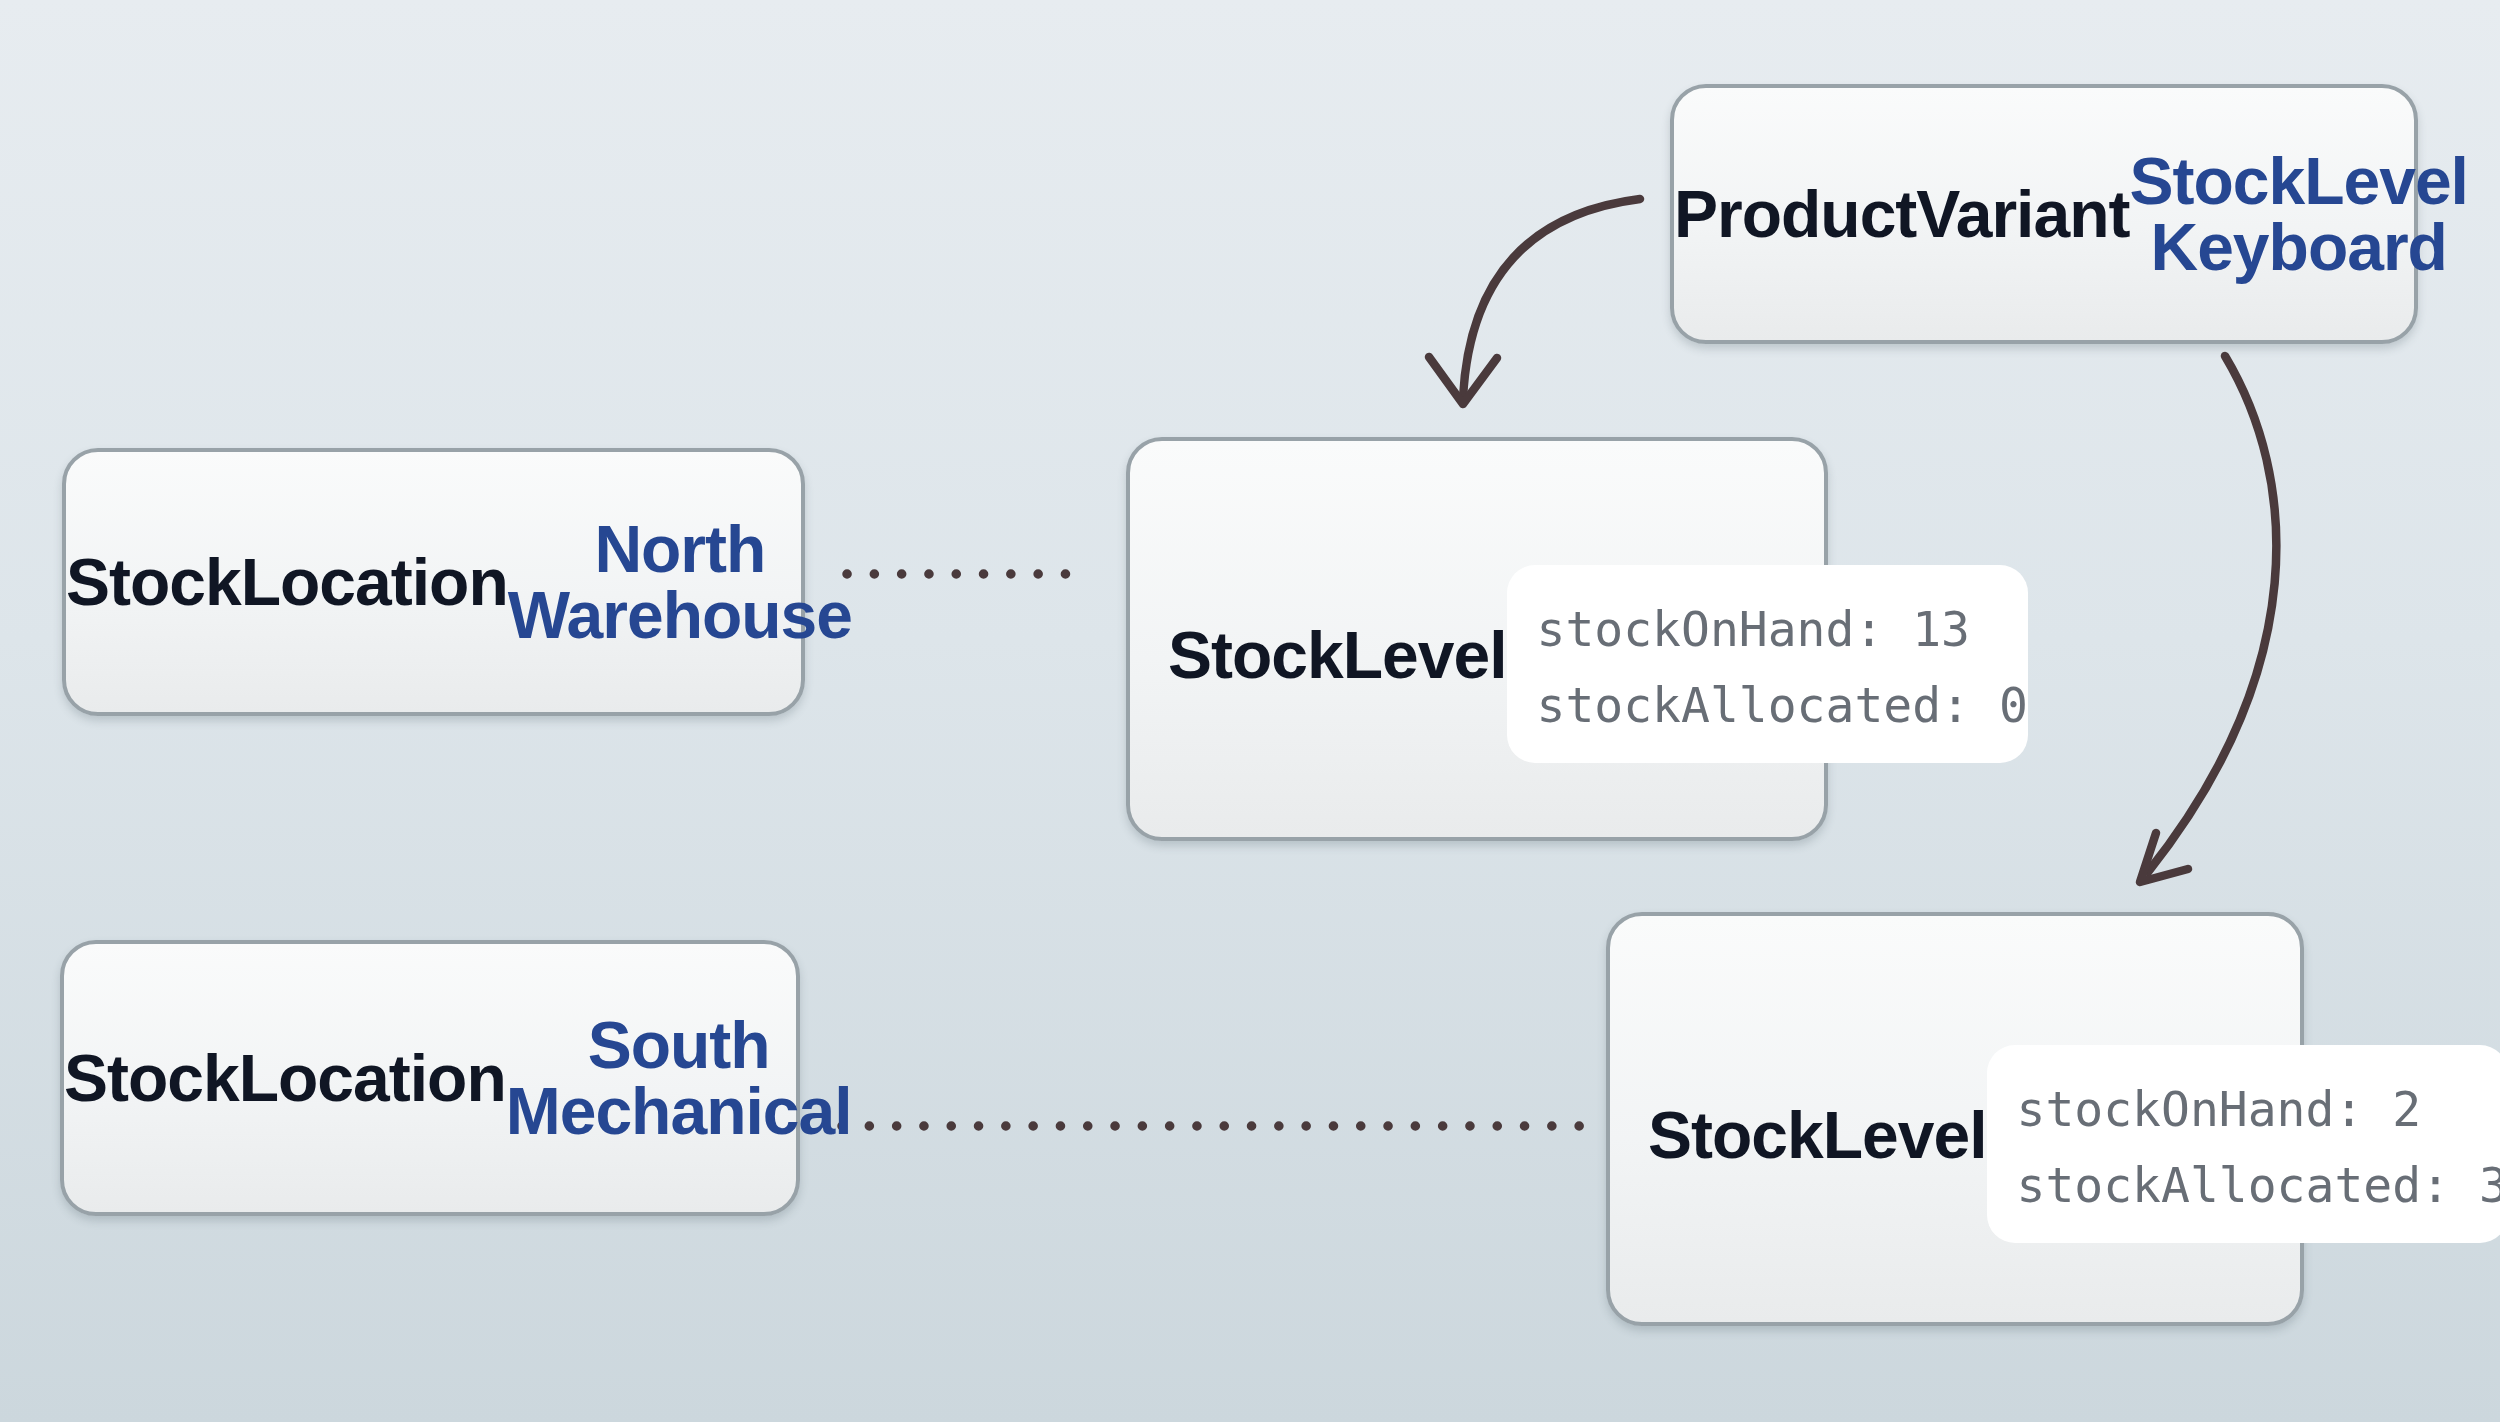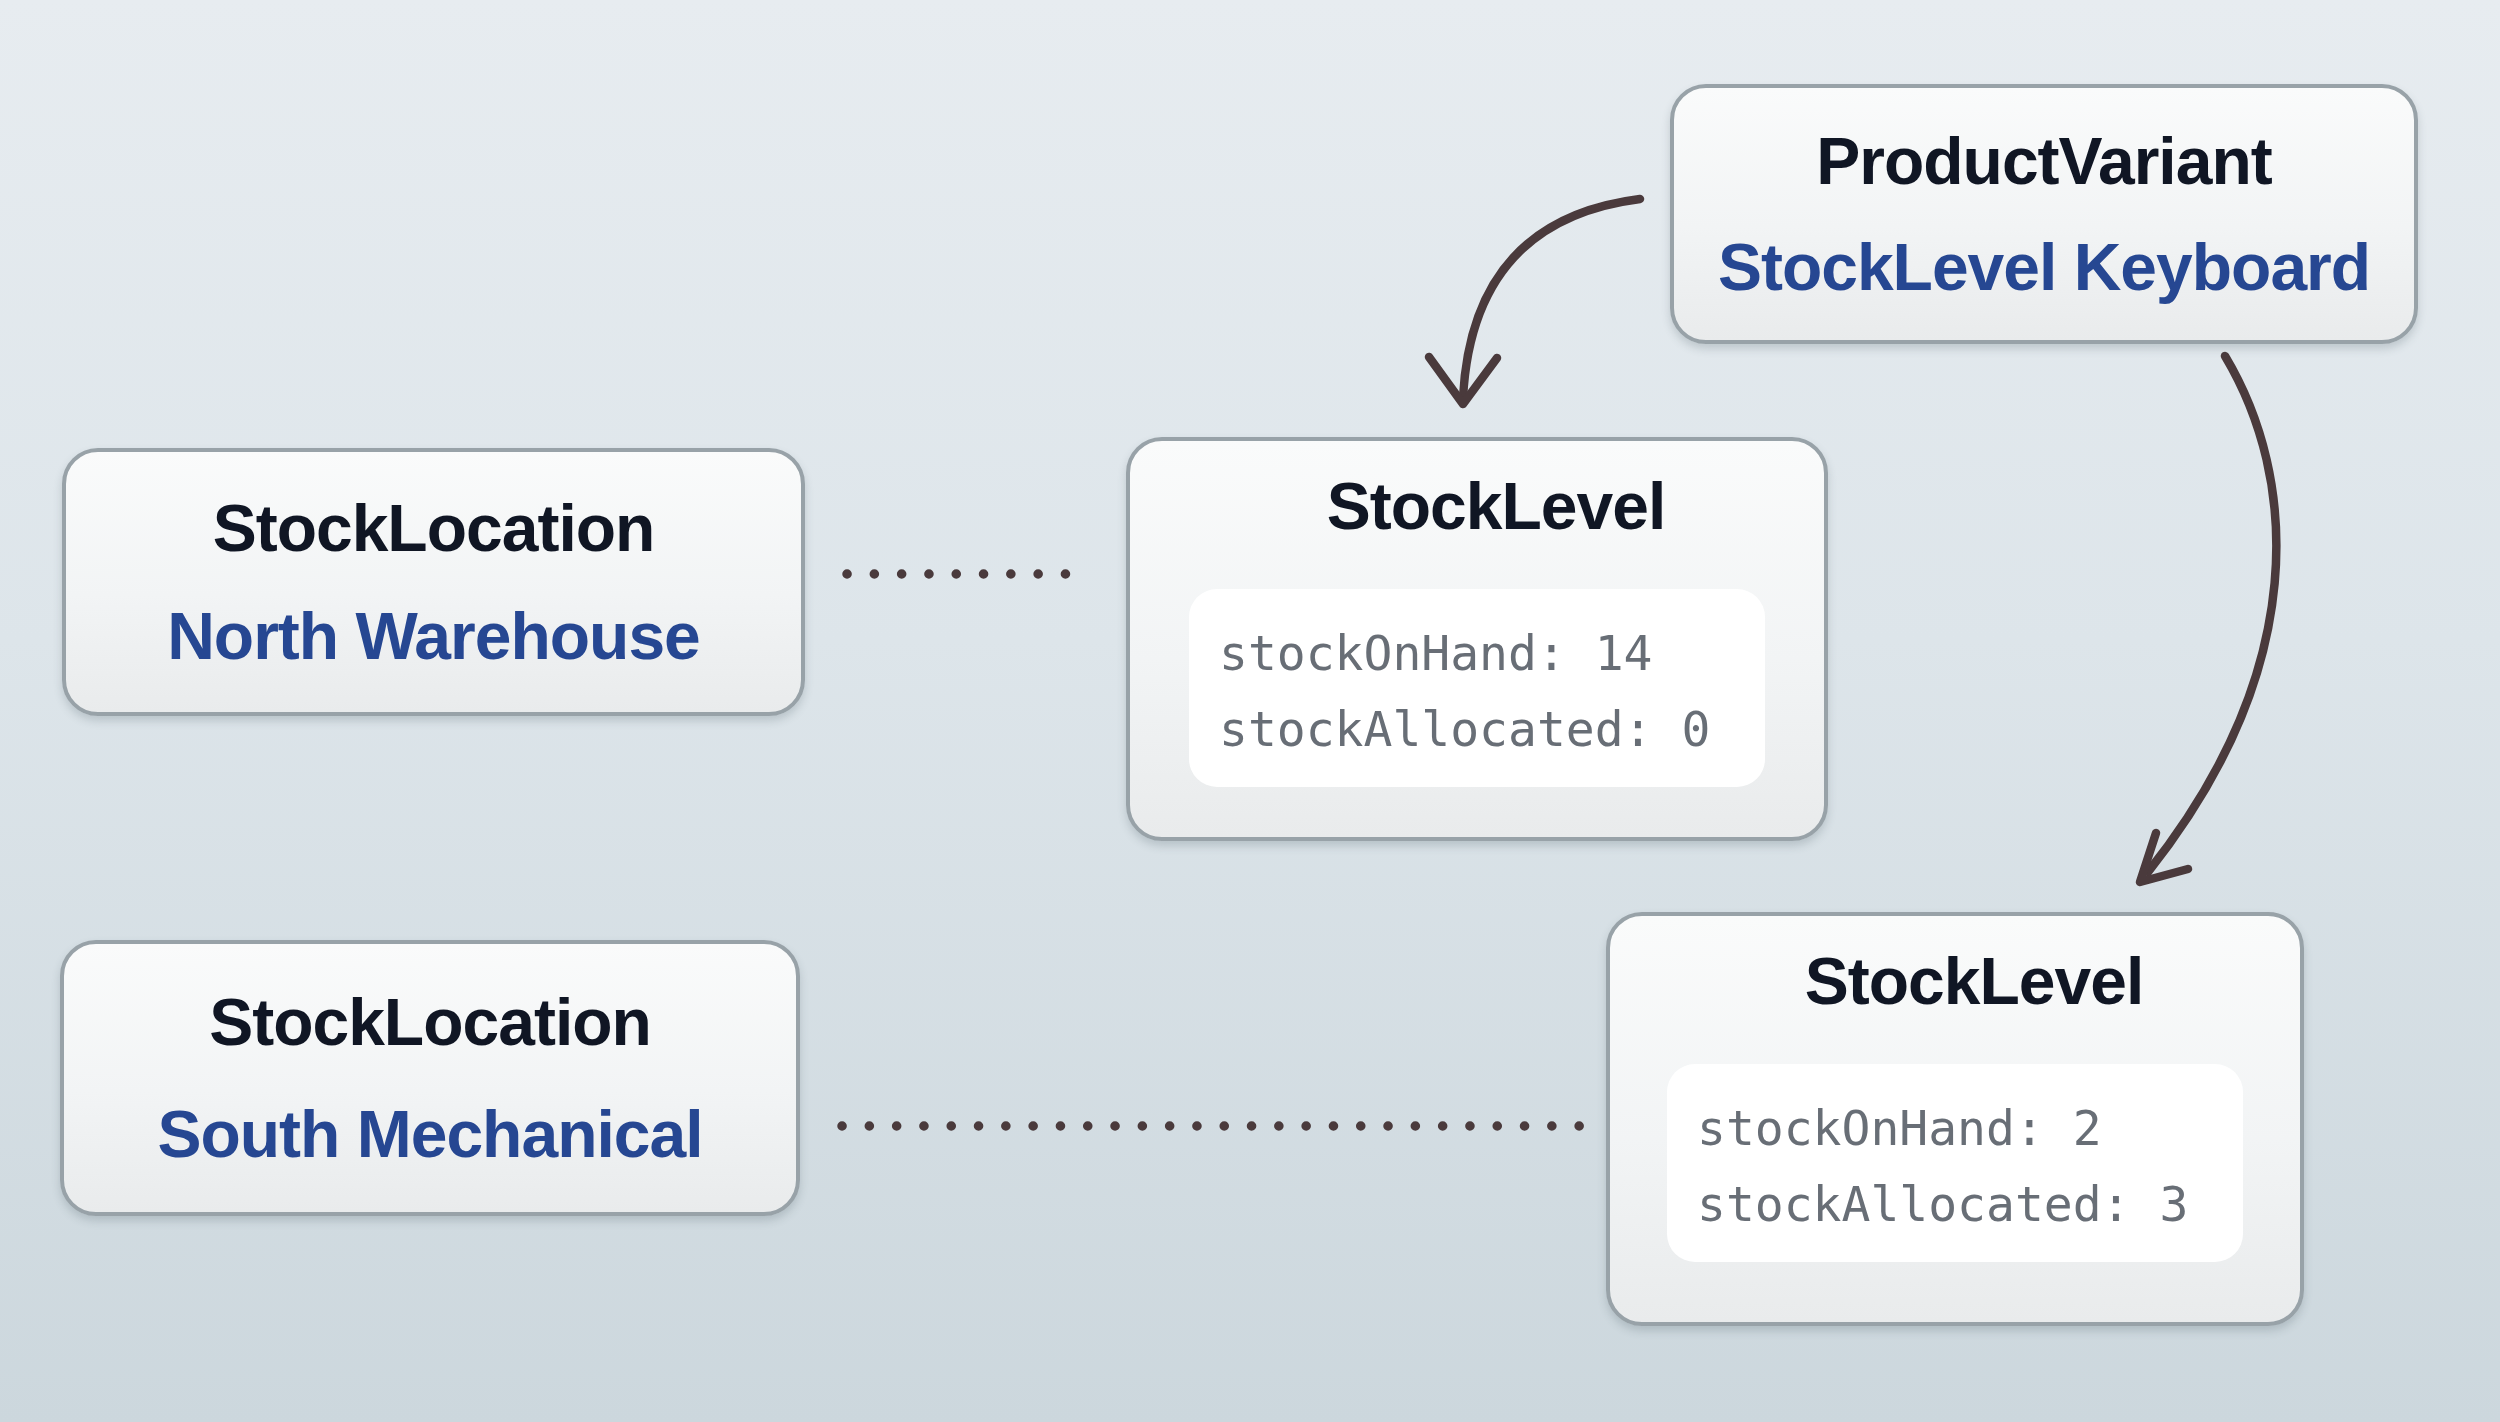--- a/index.html
+++ b/index.html
@@ -40,21 +40,21 @@
     stroke-linejoin:round;
     fill:none;
   }
   .node{
     position:absolute;
     background:linear-gradient(180deg,var(--box-fill-top) 0%,#f2f4f5 55%,var(--box-fill-bottom) 100%);
     border:4px solid var(--box-border);
     border-radius:36px;
     box-shadow:0 5px 9px rgba(70,85,95,0.22);
     display:flex;
-    flex-direction:column;
+    flex-direction:row;
     align-items:center;
   }
   .node.two-line{
     justify-content:space-evenly;
   }
   .type-title{
     font-size:66px;
     font-weight:bold;
     letter-spacing:-1px;
     color:var(--title-text);
@@ -117,21 +117,21 @@
 </div>
 
 <div class="node two-line" id="stock-location-north">
   <div class="type-title">StockLocation</div>
   <div class="instance-label">North Warehouse</div>
 </div>
 
 <div class="node stock-level" id="stock-level-north">
   <div class="type-title">StockLevel</div>
   <div class="fields-panel">
-    <div class="mono-line">stockOnHand: 14</div>
+    <div class="mono-line">stockOnHand: 13</div>
     <div class="mono-line">stockAllocated: 0</div>
   </div>
 </div>
 
 <div class="node two-line" id="stock-location-south">
   <div class="type-title">StockLocation</div>
   <div class="instance-label">South Mechanical</div>
 </div>
 
 <div class="node stock-level" id="stock-level-south">

